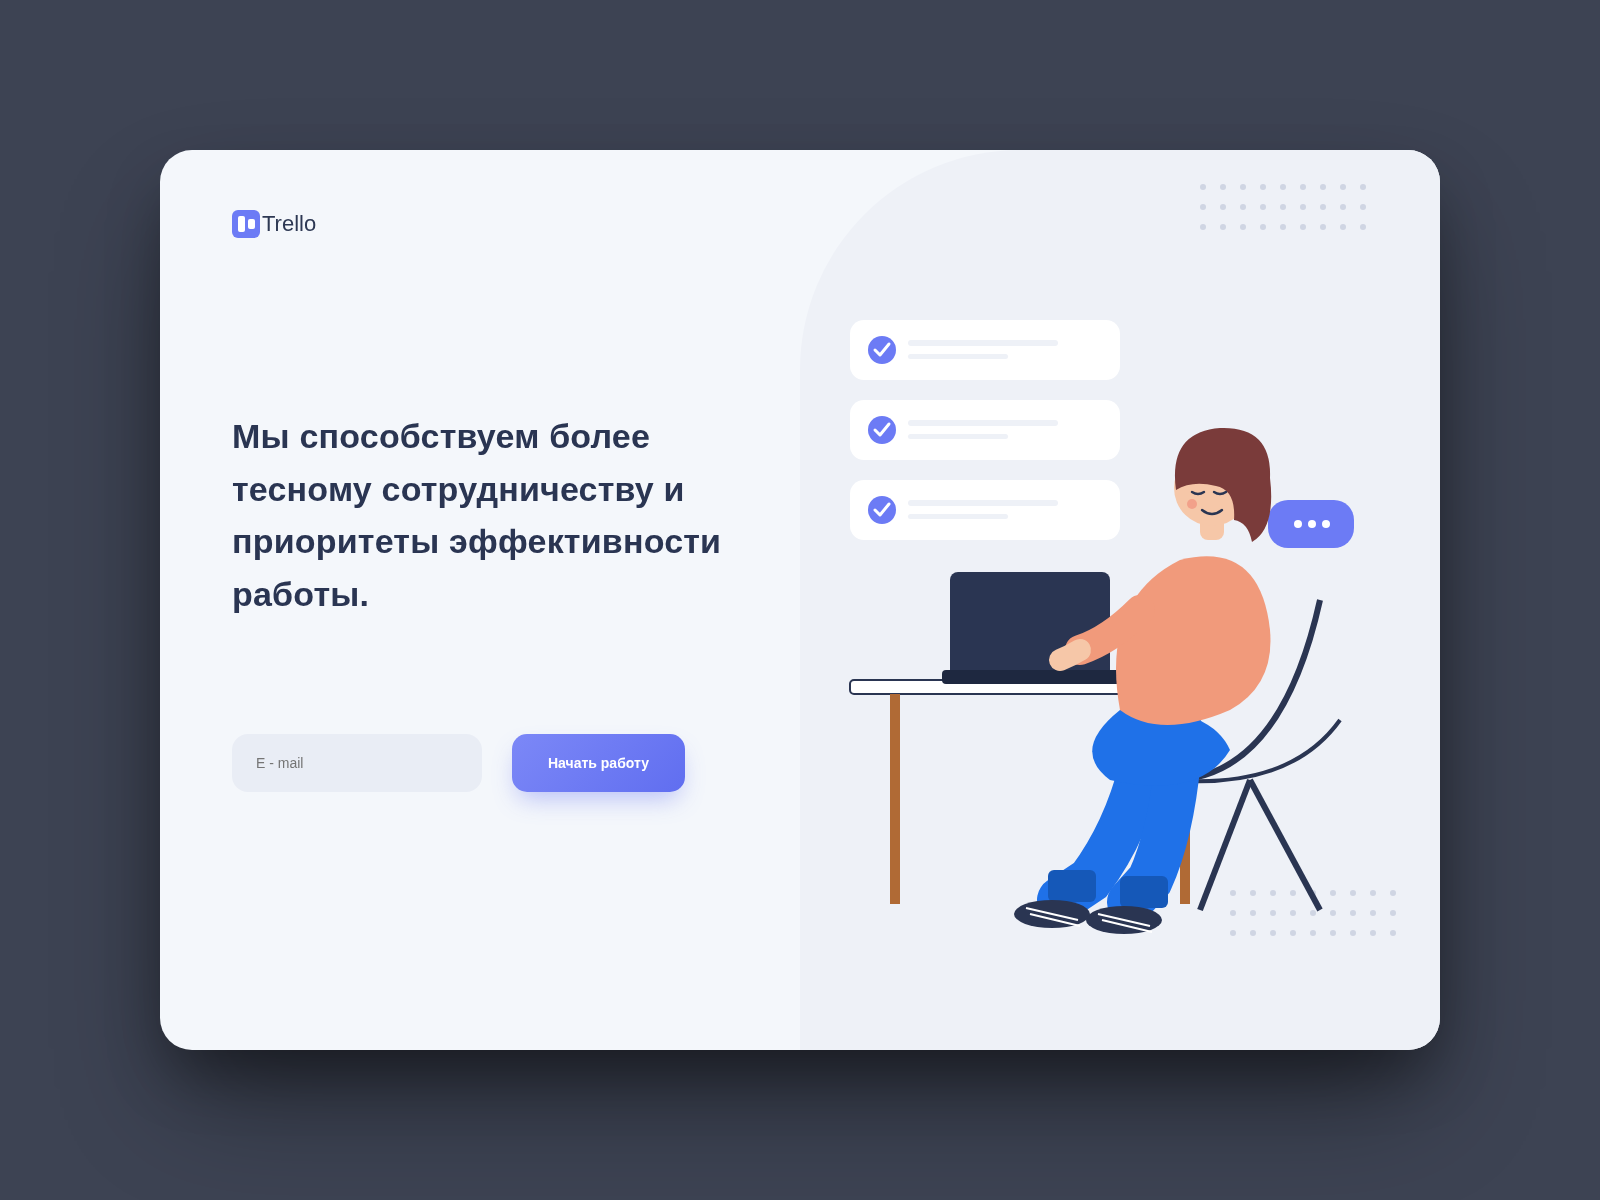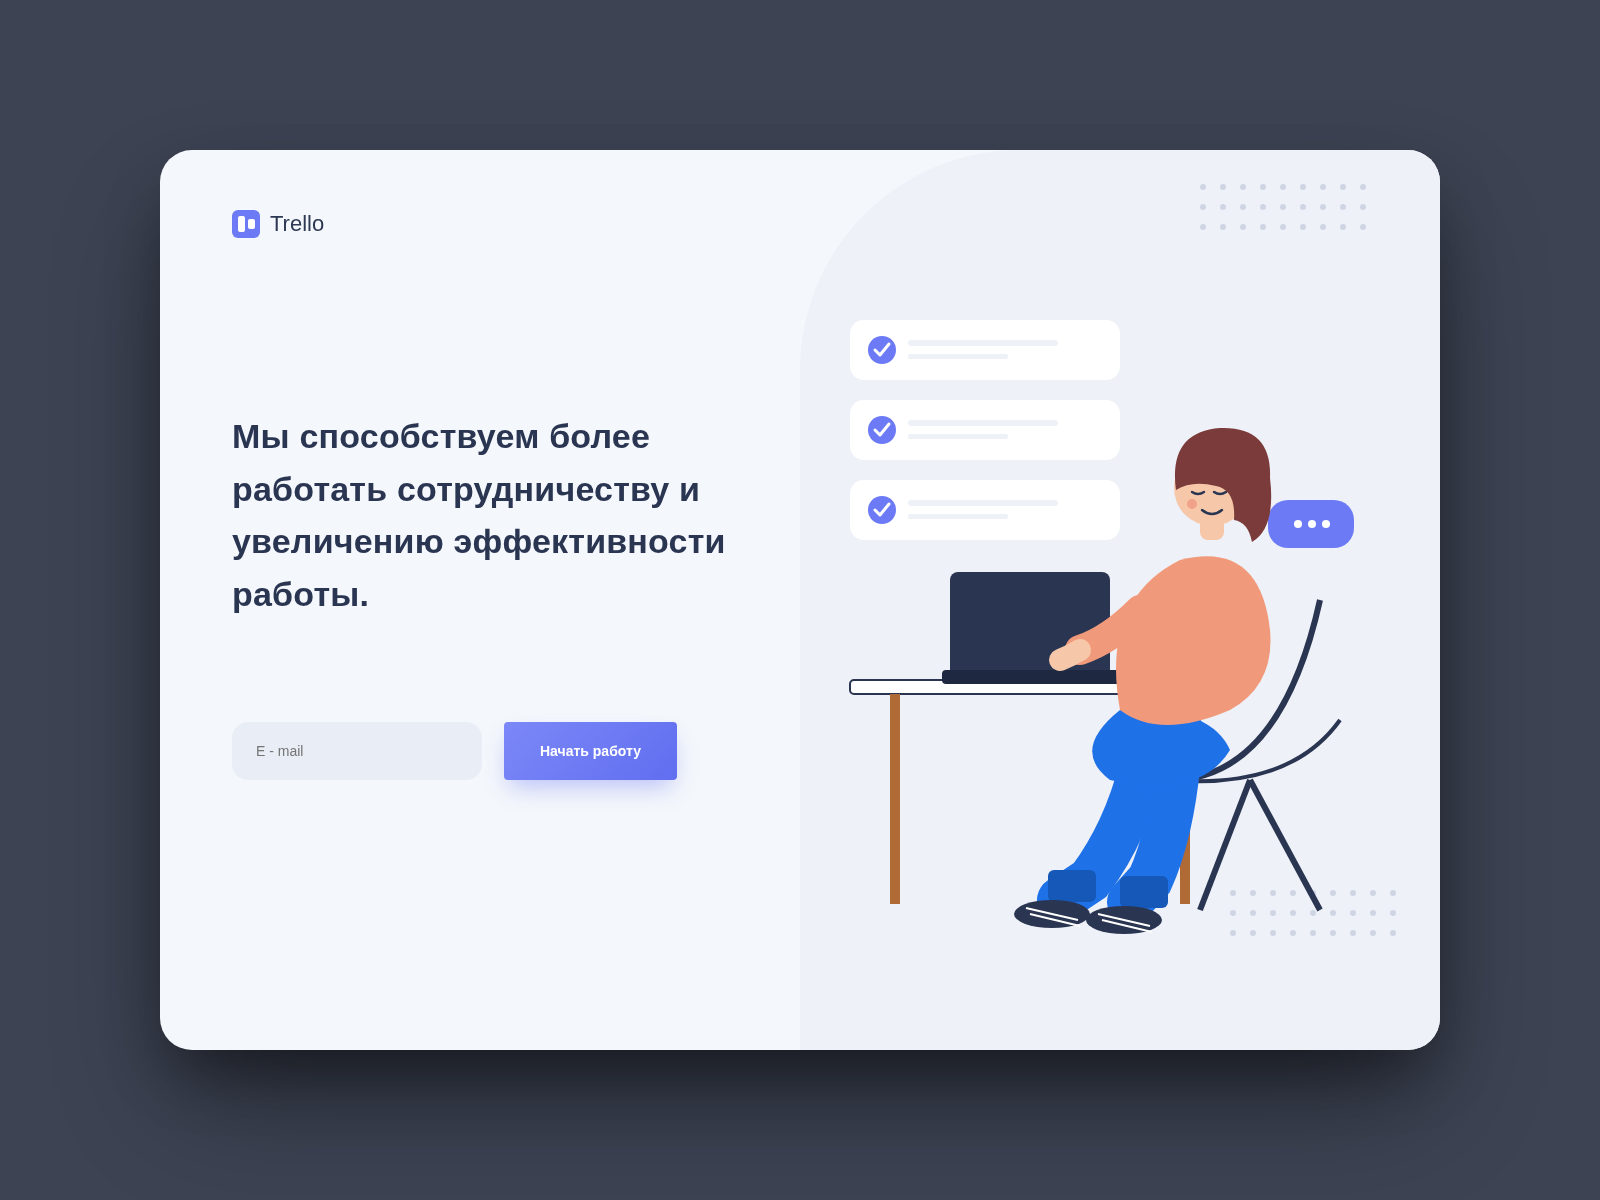--- a/index.html
+++ b/index.html
@@ -33,21 +33,21 @@
     gap:10px;
   }
   .dots span{
     width:6px;height:6px;border-radius:50%;
     background:#cfd5e3;
   }
   .dots.top{ right:70px; top:34px; }
   .dots.bottom{ right:40px; bottom:110px; }
   
   .logo{ position:absolute; left:72px; top:60px;
-         display:flex;align-items:center;gap:10px;}
+         display:flex;align-items:center;gap:2px;}
   .logo-mark{
     width:28px;height:28px;border-radius:6px;background:#6c7bf5;
     display:flex;align-items:center;justify-content:center;gap:3px;
     padding:5px;
   }
   .logo-mark i{display:block;width:7px;border-radius:2px;background:#fff;}
   .logo-mark i:first-child{height:16px;}
   .logo-mark i:last-child{height:10px;}
   .logo-text{ font-size:22px; color:#2d3853; font-weight:500;}
   
@@ -55,28 +55,28 @@
   .headline{
     font-size:34px; line-height:1.55;
     font-weight:800; color:#2a3552; letter-spacing:.2px;
   }
   .sub{
     margin-top:40px;
     font-size:14px; line-height:1.9;
     color:#9aa2b7; max-width:520px;
   }
   
-  .form{ position:absolute; left:72px; top:572px; display:flex; gap:22px;}
+  .form{ position:absolute; left:72px; top:584px; display:flex; gap:30px;}
   .email{
     width:250px;height:58px;border:none;border-radius:16px;
     background:#e9edf5;color:#8b93a9;font-size:14px;
     padding:0 24px;outline:none;
   }
   .cta{
-    height:58px;border:none;border-radius:4px;
+    height:58px;border:none;border-radius:15px;
     background:linear-gradient(135deg,#7c88f7,#606ef0);
     color:#fff;font-size:14px;font-weight:600;
     padding:12px 36px;cursor:pointer;
     box-shadow:0 12px 24px -6px rgba(108,123,245,.45);
   }
   
   .illus{ position:absolute; right:40px; top:160px; width:580px; height:640px; pointer-events:none;}
 </style>
 </head>
 <body>
@@ -146,21 +146,21 @@
 
   <div class="logo">
     <span class="logo-mark">
         <i></i>
         <i></i>
       </span>
     <span class="logo-text">Trello</span>
   </div>
 
   <div class="content">
-    <h1 class="headline">Мы способствуем более работать сотрудничеству и увеличению эффективности работы.</h1>
+    <h1 class="headline">Мы способствуем более тесному сотрудничеству и приоритеты эффективности работы.</h1>
   </div>
 
   <div class="form">
     <input class="email" type="text" placeholder="E - mail" style="">
     <button class="cta">Начать работу</button>
   </div>
 
   <svg class="illus" viewBox="0 0 580 640">
 
     <g>

